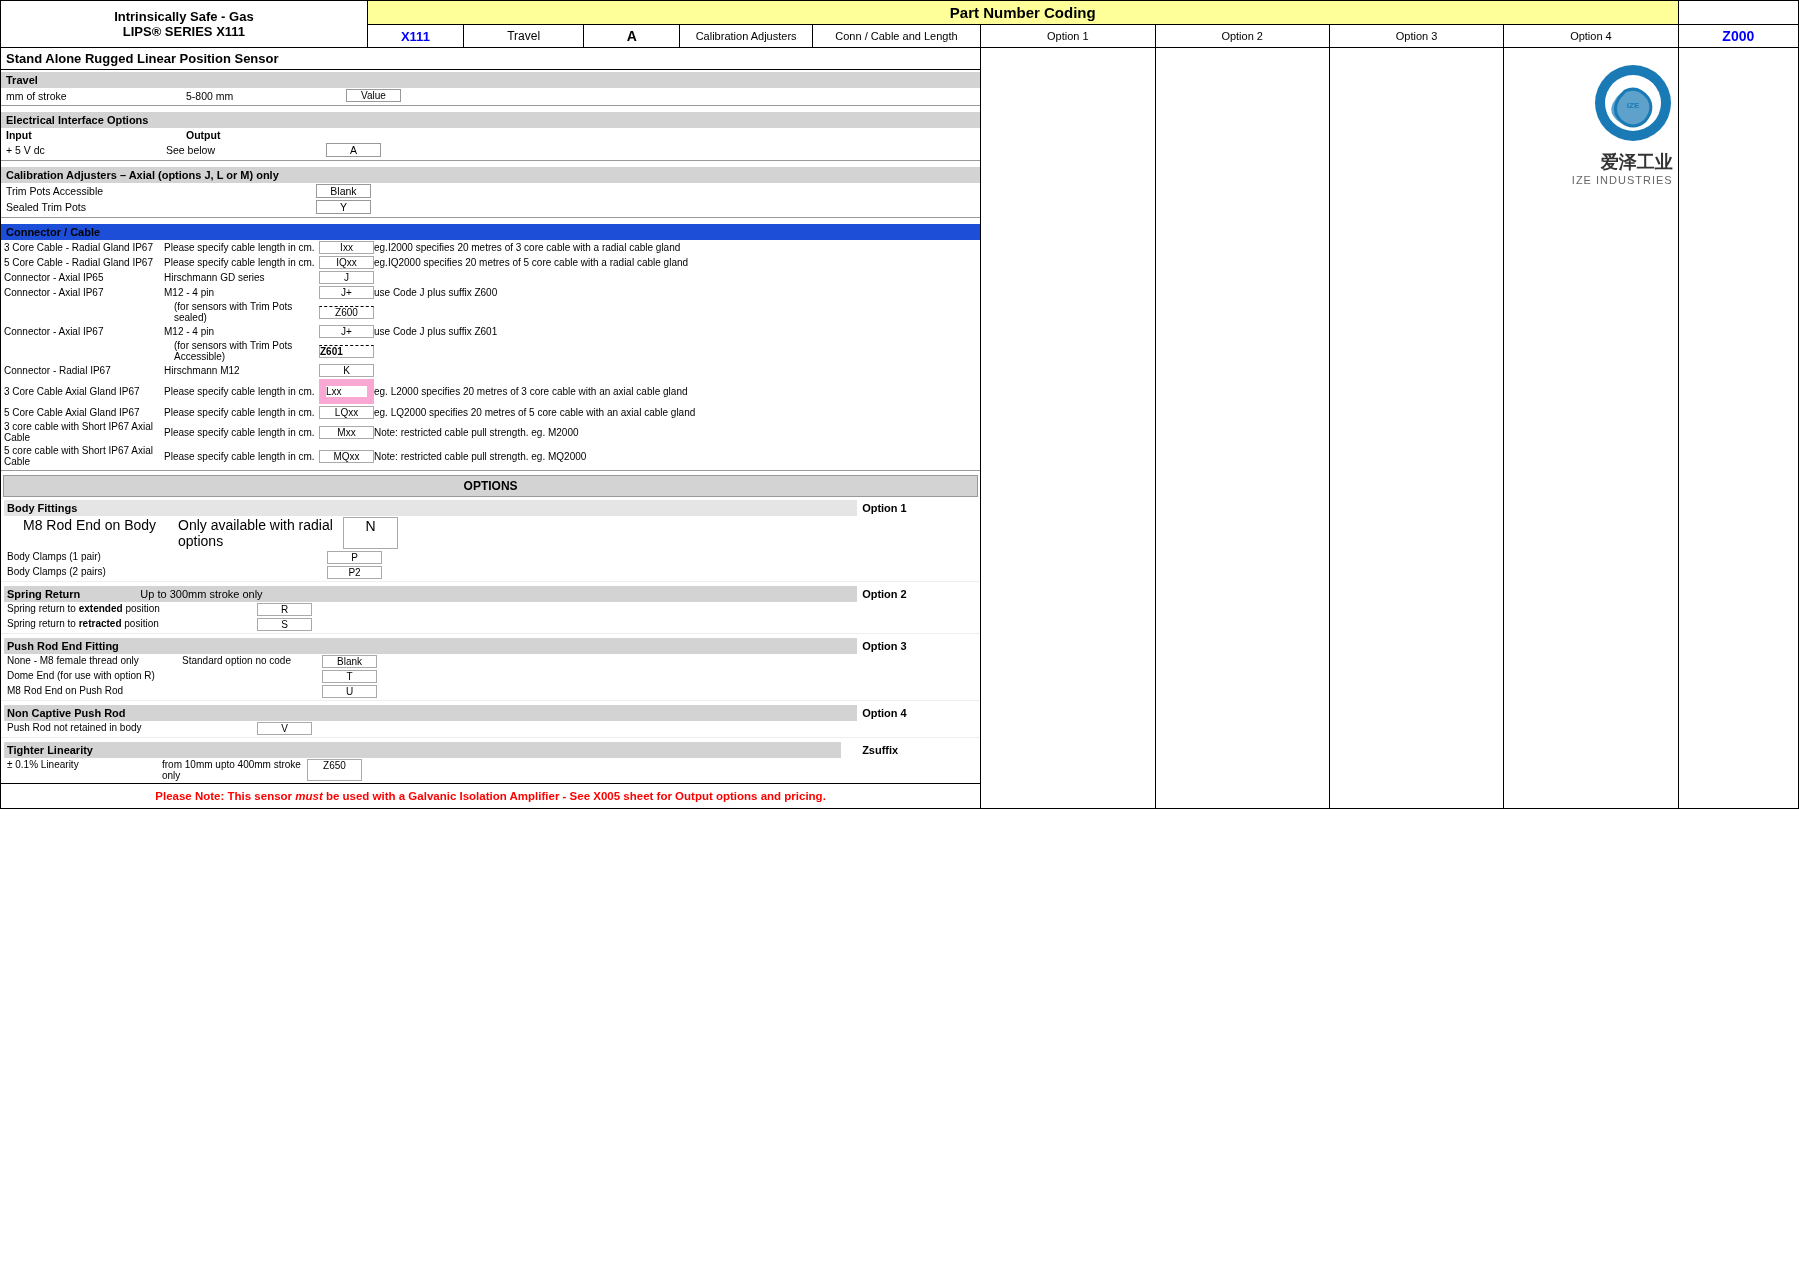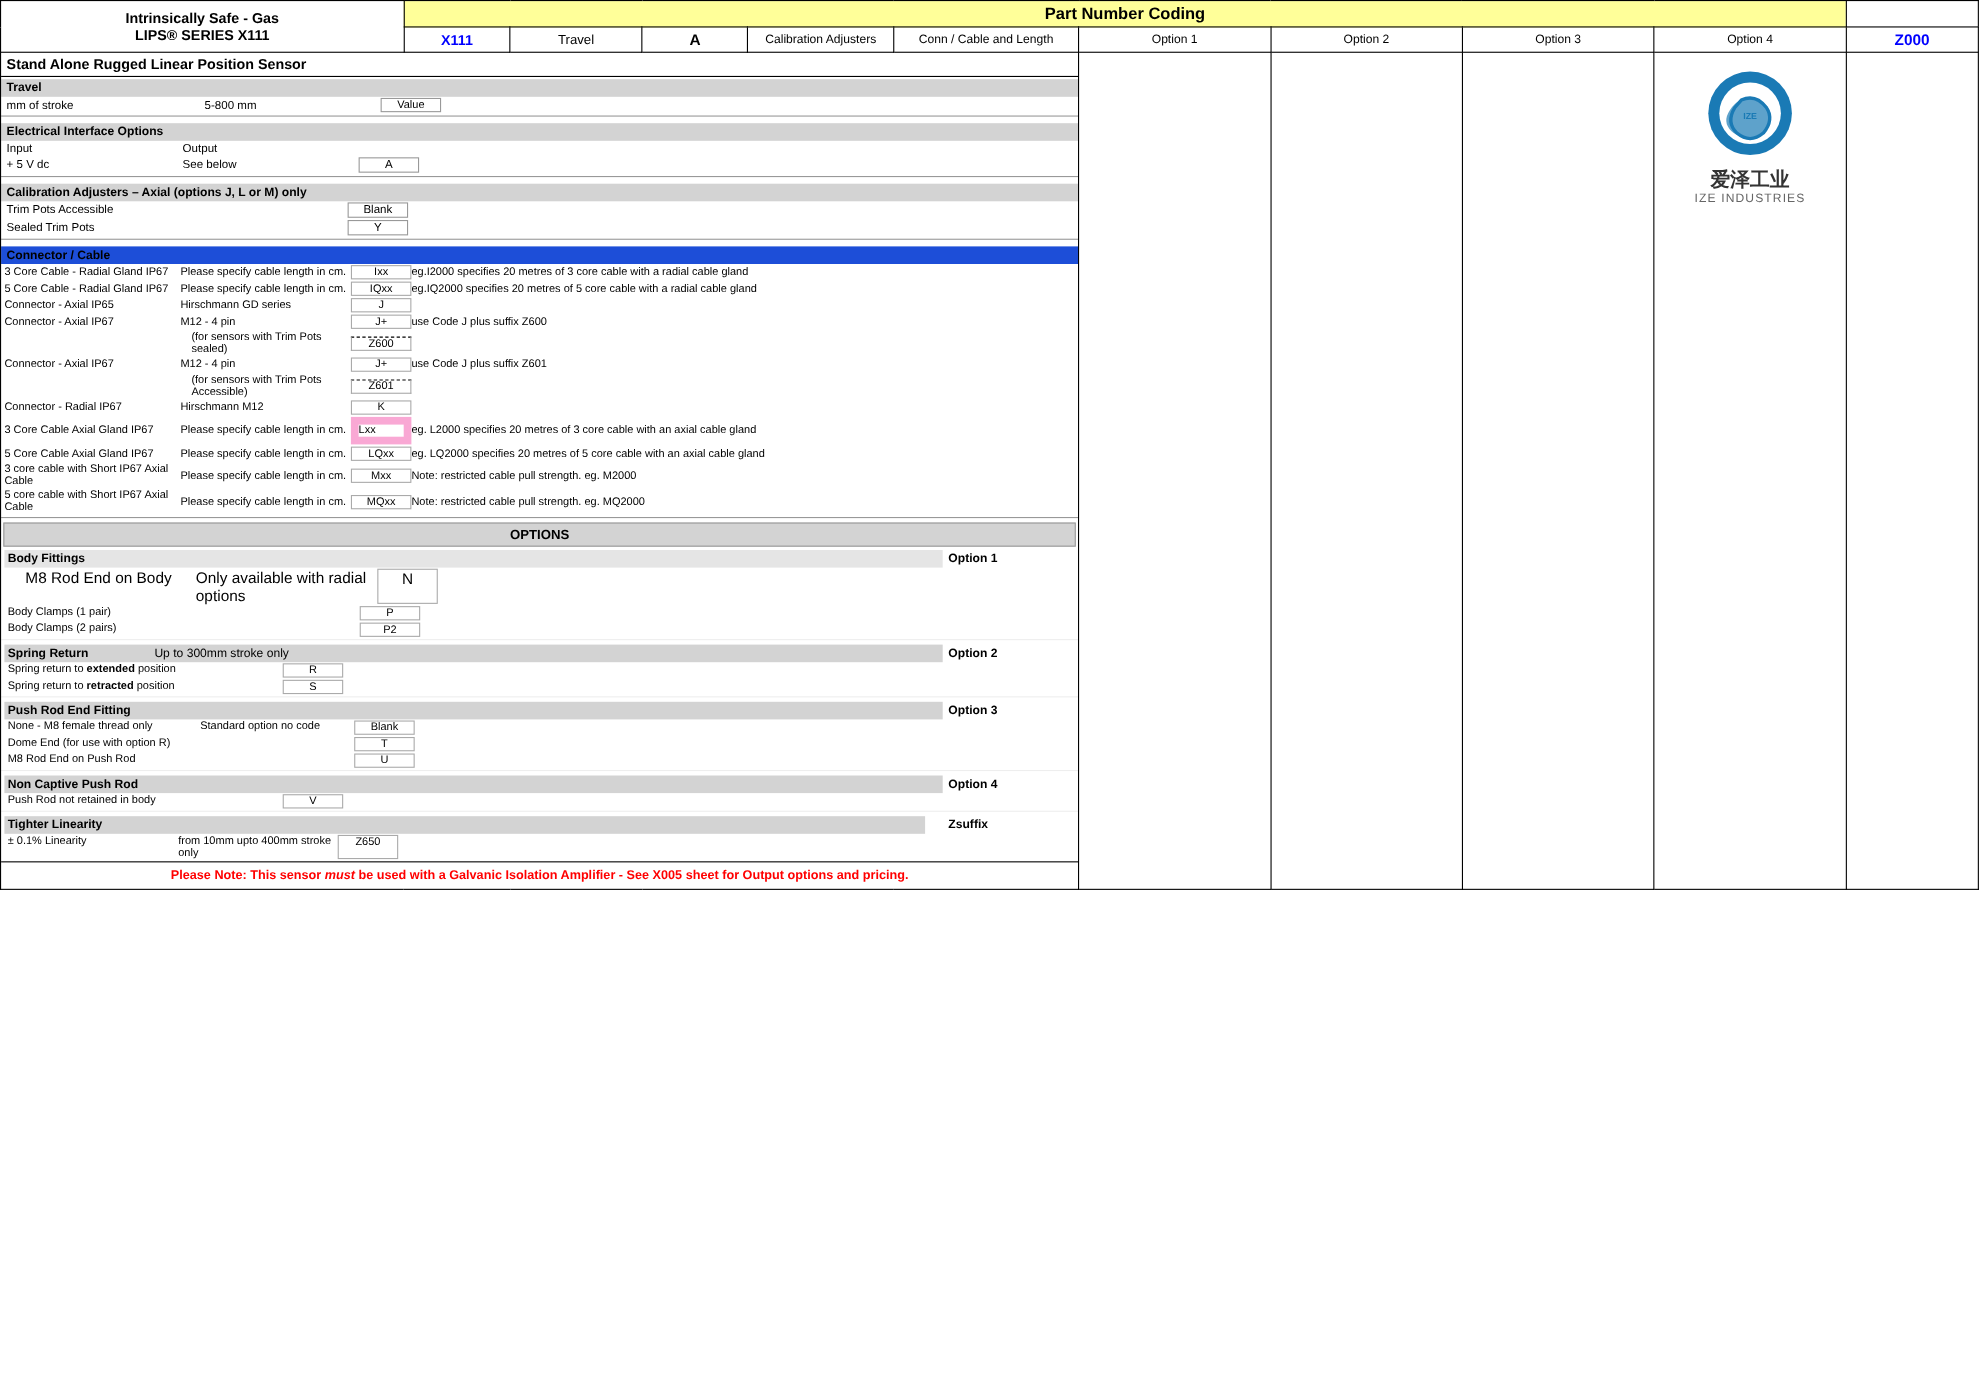--- a/index.html
+++ b/index.html
@@ -66,21 +66,21 @@
             <span style="width:180px;">mm of stroke</span>
             <span style="width:160px;">5-800 mm</span>
             <span style="width:55px; text-align:center; border:1px solid #999; font-size:10px;">Value</span>
           </div>
         </div>
 
         <div style="height:4px;"></div>
 
         <div style="padding:2px 0; border-bottom:1px solid #999;">
           <div style="font-weight:bold; font-size:11px; background:#d3d3d3; padding:2px 5px;">Electrical Interface Options</div>
-          <div style="display:flex; padding:1px 5px; font-size:10.5px; font-weight:normal;">
+          <div style="display:flex; padding:1px 5px; font-size:10.5px; font-weight:bold;gap:20px;">
             <span style="width:160px;">Input</span>
             <span style="width:160px;">Output</span>
           </div>
           <div style="display:flex; padding:1px 5px; font-size:10.5px; align-items:center;">
             <span style="width:160px;">+ 5 V  dc</span>
             <span style="width:160px;">See below</span>
             <span style="width:55px; text-align:center; border:1px solid #999;">A</span>
           </div>
         </div>
 
@@ -135,21 +135,21 @@
           </div>
           <div style="display:grid; grid-template-columns:160px 155px 55px 1fr; padding:1px 3px; font-size:10px; align-items:center;">
             <span>Connector - Axial IP67</span>
             <span>M12 - 4 pin</span>
             <span style="text-align:center; border:1px solid #aaa;">J+</span>
             <span>use Code J plus suffix Z601</span>
           </div>
           <div style="display:grid; grid-template-columns:160px 155px 55px 1fr; padding:1px 3px; font-size:10px; align-items:center;">
             <span></span>
             <span style="padding-left:10px;">(for sensors with Trim Pots Accessible)</span>
-            <span style="text-align:center; border:1px solid #aaa; border-top:1px dashed #000;">Z601</span>
+            <span style="text-align:left; border:1px solid #aaa; border-top:1px dashed #000;font-weight:bold;">Z601</span>
             <span></span>
           </div>
           <div style="display:grid; grid-template-columns:160px 155px 55px 1fr; padding:1px 3px; font-size:10px; align-items:center;">
             <span>Connector - Radial IP67</span>
             <span>Hirschmann M12</span>
             <span style="text-align:center; border:1px solid #aaa;">K</span>
             <span></span>
           </div>
           <div style="display:grid; grid-template-columns:160px 155px 55px 1fr; padding:1px 3px; font-size:10px; align-items:center;">
             <span>3 Core Cable Axial Gland IP67</span>
@@ -282,21 +282,21 @@
         
       </td>
       <td style="width:145px; border:1px solid #000; vertical-align:top; padding:0;">
         
       </td>
       <td style="width:145px; border:1px solid #000; vertical-align:top; padding:0;">
         
       </td>
       <td style="width:145px; border:1px solid #000; vertical-align:top; padding:0;">
 
-        <div style="padding:15px 5px; text-align:center;">
+        <div style="padding:15px 5px; text-align:right;">
           
           <svg width="80" height="80" viewBox="0 0 80 80" style="margin-bottom:5px;">
             <circle cx="40" cy="40" r="38" fill="#1a7ab5"></circle>
             <circle cx="40" cy="40" r="28" fill="white"></circle>
             <path d="M20 40 Q30 20 50 30 Q65 38 55 55 Q45 70 25 58 Q15 50 20 40Z" fill="#1a7ab5" opacity="0.7"></path>
             <path d="M32 28 Q45 22 55 35 Q62 46 52 58 Q40 68 28 58 Q18 48 26 35Z" fill="none" stroke="#1a7ab5" stroke-width="3"></path>
             <text x="40" y="45" text-anchor="middle" fill="#1a7ab5" font-size="8" font-weight="bold">IZE</text>
           </svg>
           <div style="font-size:18px; font-weight:bold; color:#333;">爱泽工业</div>
           <div style="font-size:11px; color:#666; letter-spacing:1px;">IZE INDUSTRIES</div>

